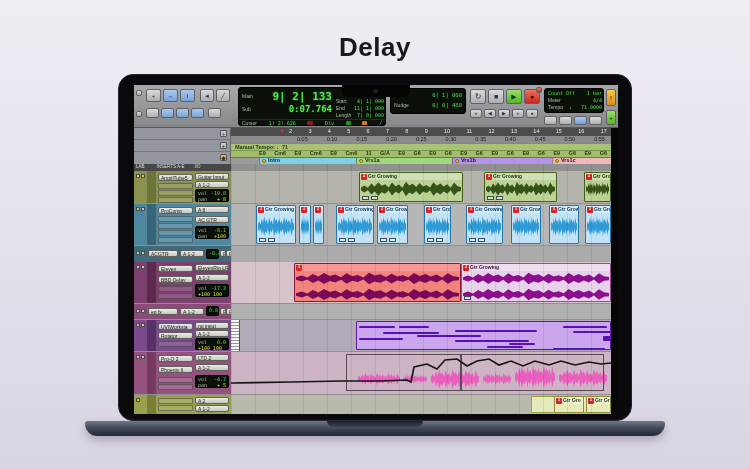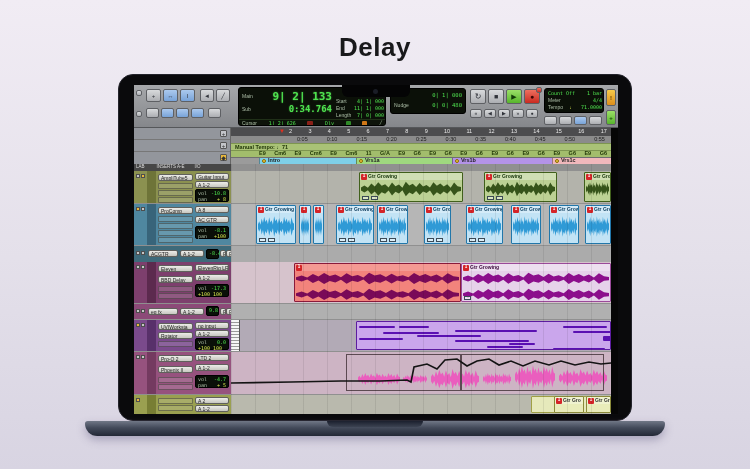--- a/index.html
+++ b/index.html
@@ -104,21 +104,21 @@
           <div class="b blue" style="left:57px;top:23px;width:13px;height:10px"></div>
           <div class="b" style="left:74px;top:23px;width:13px;height:10px"></div>
 
           <div class="led" style="left:104px;top:2px;width:148px;height:39px">
             <div class="srow" style="left:3px;top:3px;width:90px">
               <span class="gl">Main</span>
               <span class="g mainv">9| 2| 133</span>
             </div>
             <div class="srow" style="left:3px;top:17px;width:90px">
               <span class="gl">Sub</span>
-              <span class="g subv">0:34.764</span>
+              <span class="g subv">0:07.764</span>
             </div>
             <div class="srow" style="left:97px;top:11px;width:48px">
               <span class="gl">Start</span>
               <span class="g" style="font-size:5px">4| 1| 000</span>
             </div>
             <div class="srow" style="left:97px;top:18px;width:48px">
               <span class="gl">End</span>
               <span class="g" style="font-size:5px">11| 1| 000</span>
             </div>
             <div class="srow" style="left:97px;top:25px;width:48px">

